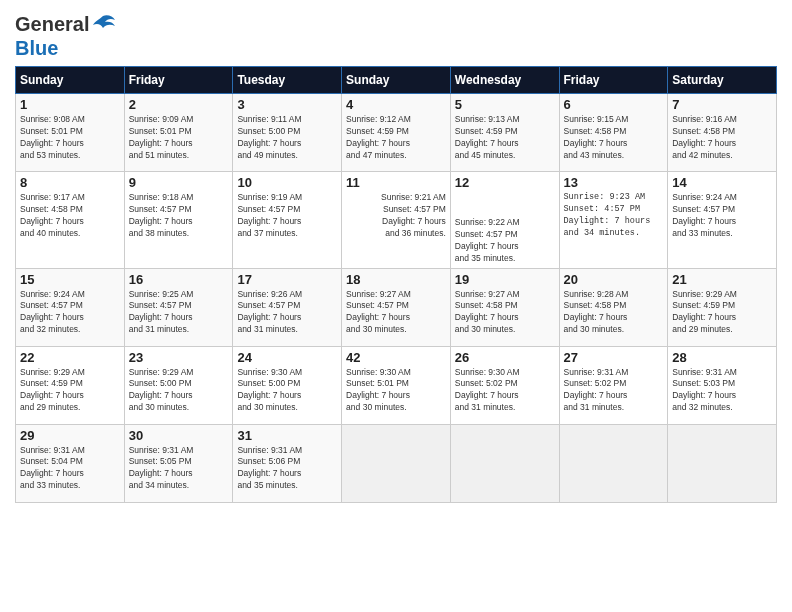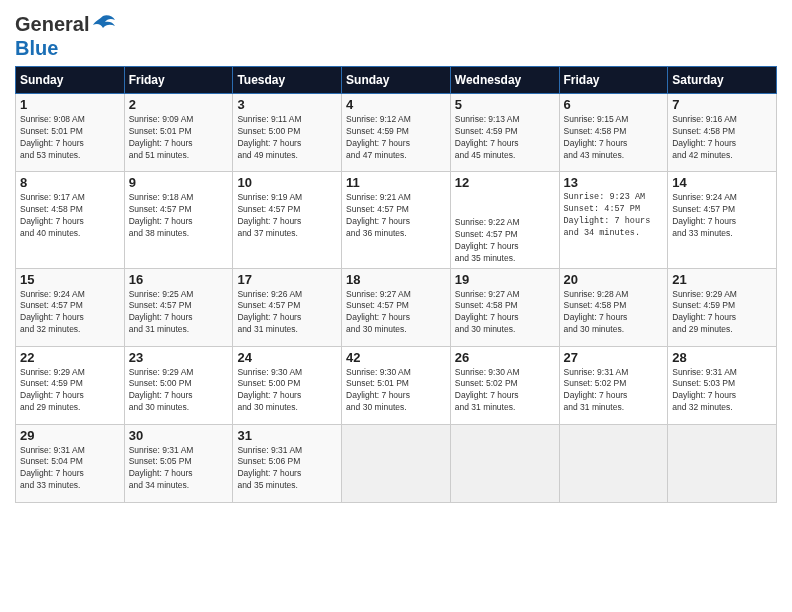--- a/index.html
+++ b/index.html
@@ -184,21 +184,21 @@
           </td>
           <td>
             <span class="day-num">10</span>
             <div class="day-info" style="white-space: pre-line;">Sunrise: 9:19 AM
 Sunset: 4:57 PM
 Daylight: 7 hours
 and 37 minutes.</div>
           </td>
           <td>
             <span class="day-num">11</span>
-            <div class="day-info" style="white-space: pre-line;">Sunrise: 9:21 AM
+            <div class="day-info" style="white-space: pre-line; text-align: right;">Sunrise: 9:21 AM
 Sunset: 4:57 PM
 Daylight: 7 hours
 and 36 minutes.</div>
           </td>
           <td>
             <span class="day-num">12</span>
             <div class="day-info" style="white-space: pre-line; margin-top: 27px;">Sunrise: 9:22 AM
 Sunset: 4:57 PM
 Daylight: 7 hours
 and 35 minutes.</div>

